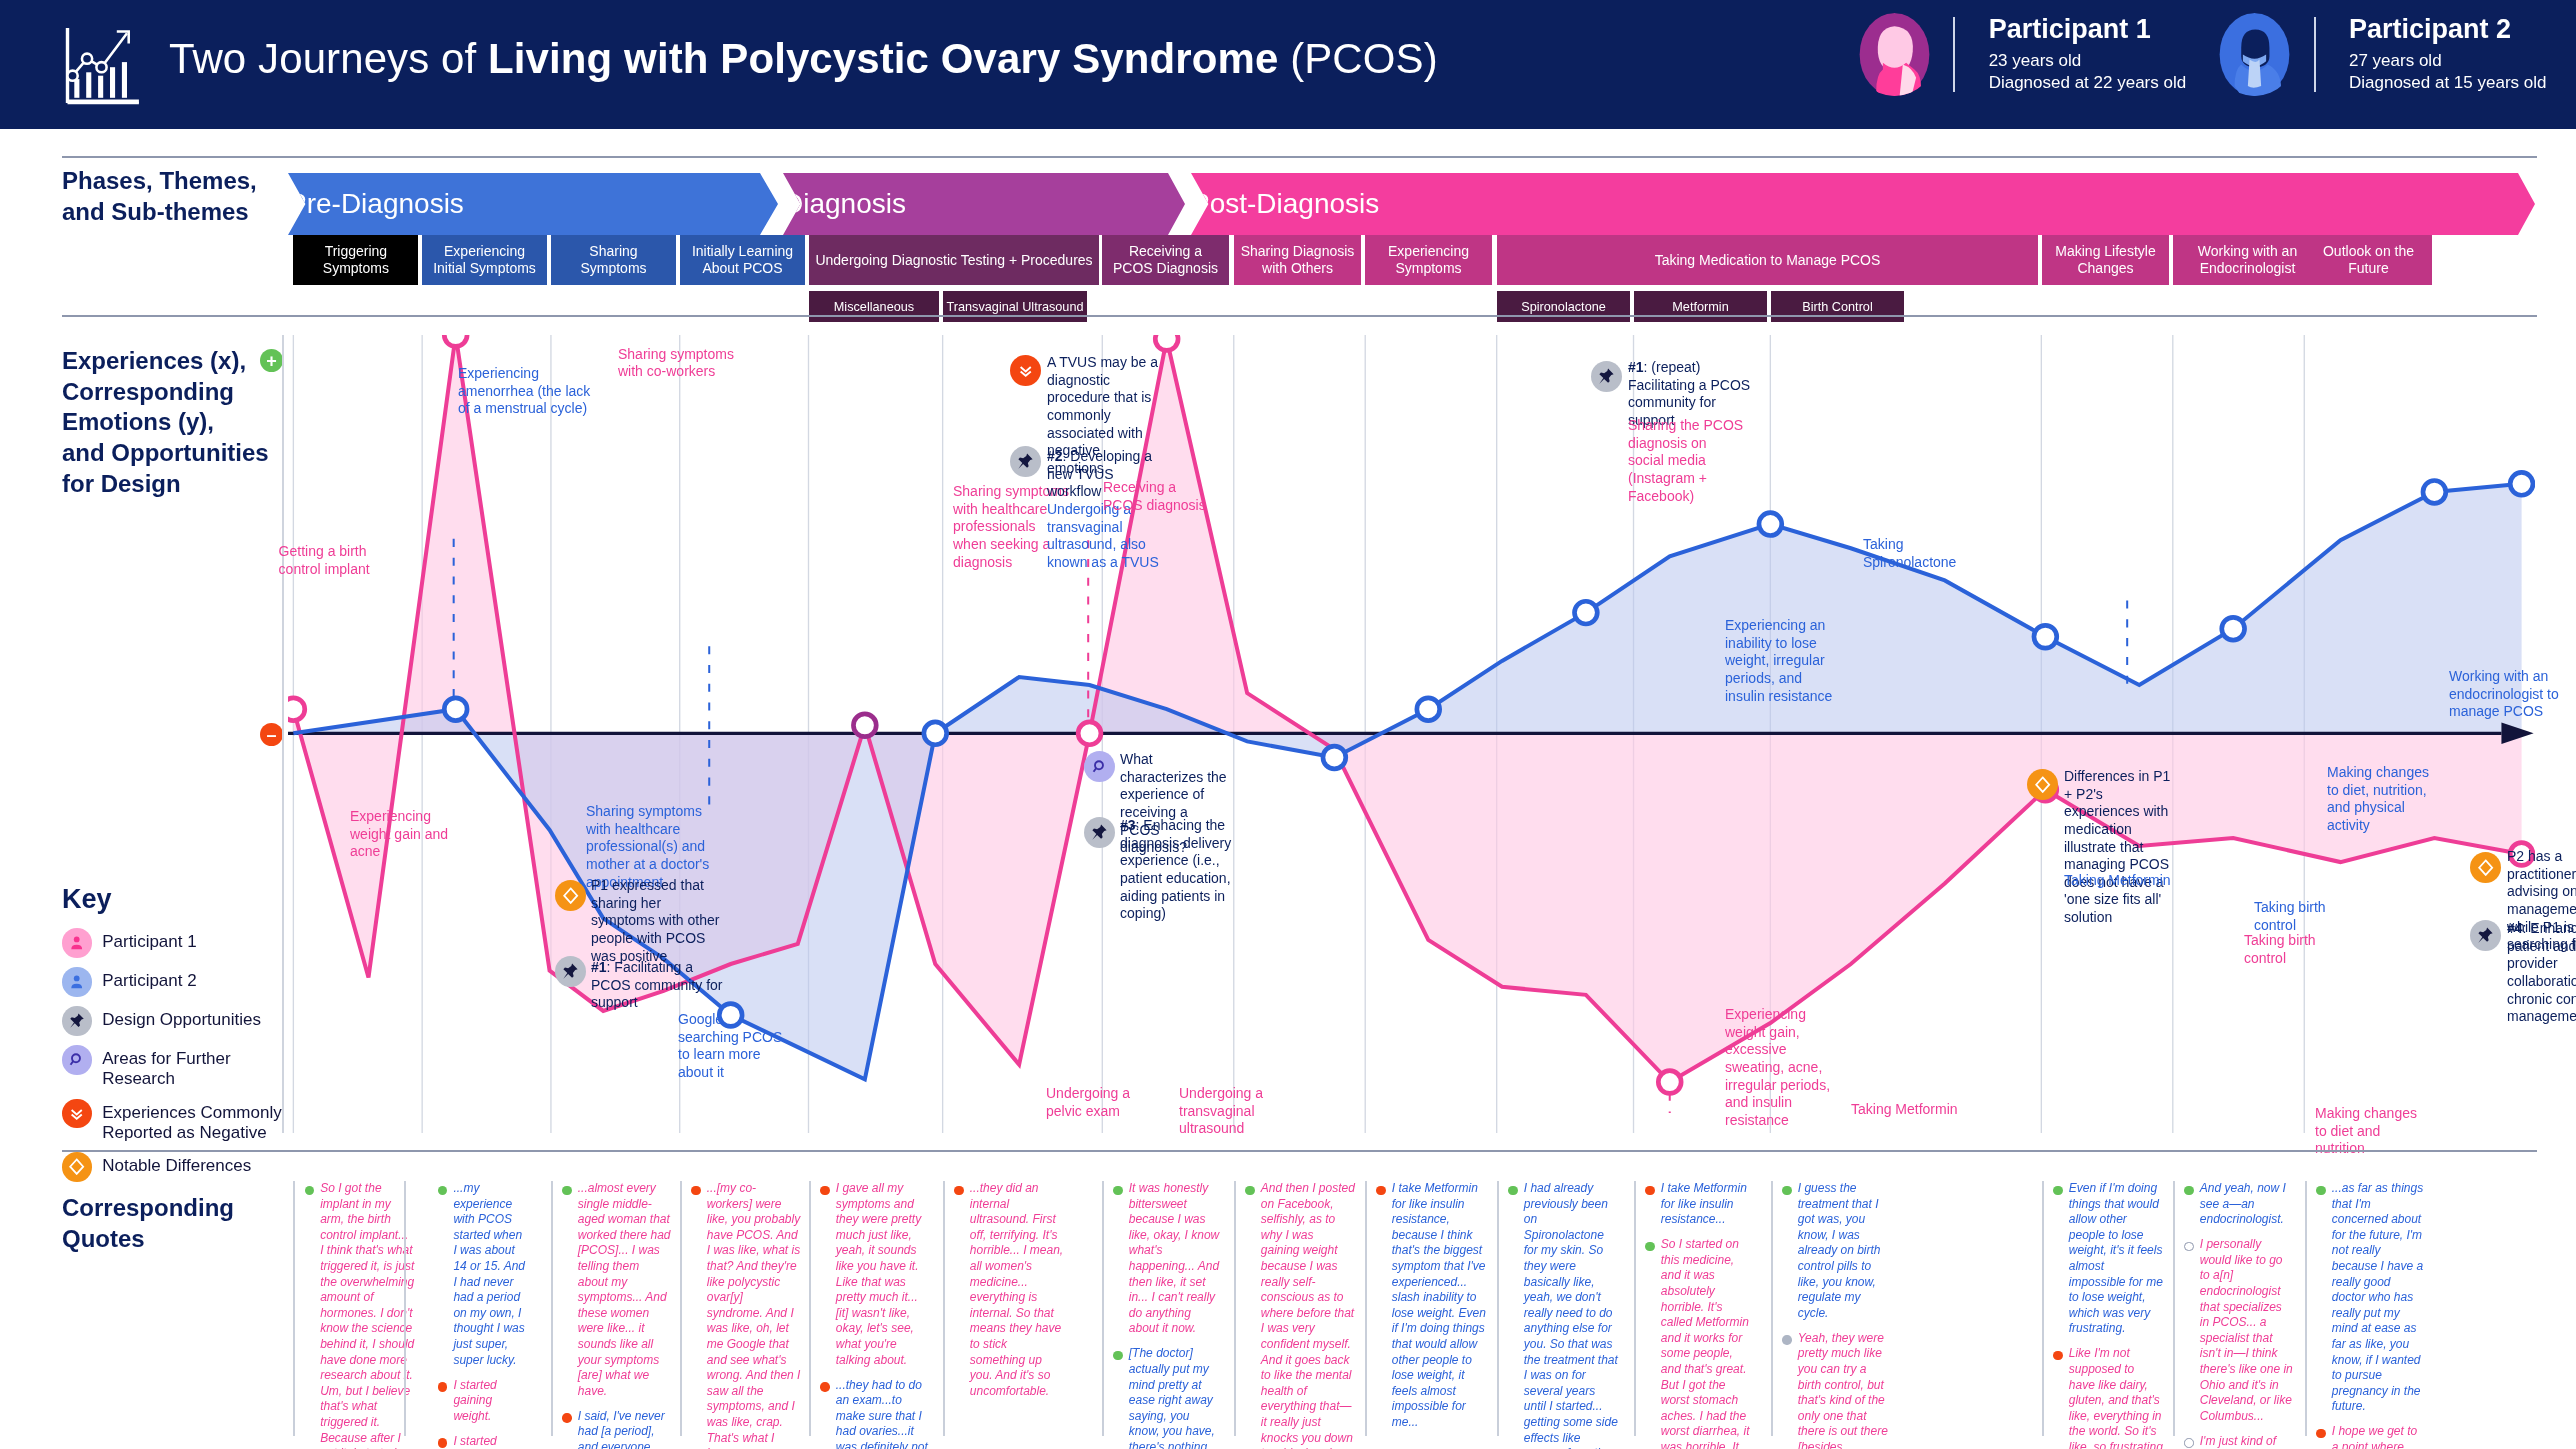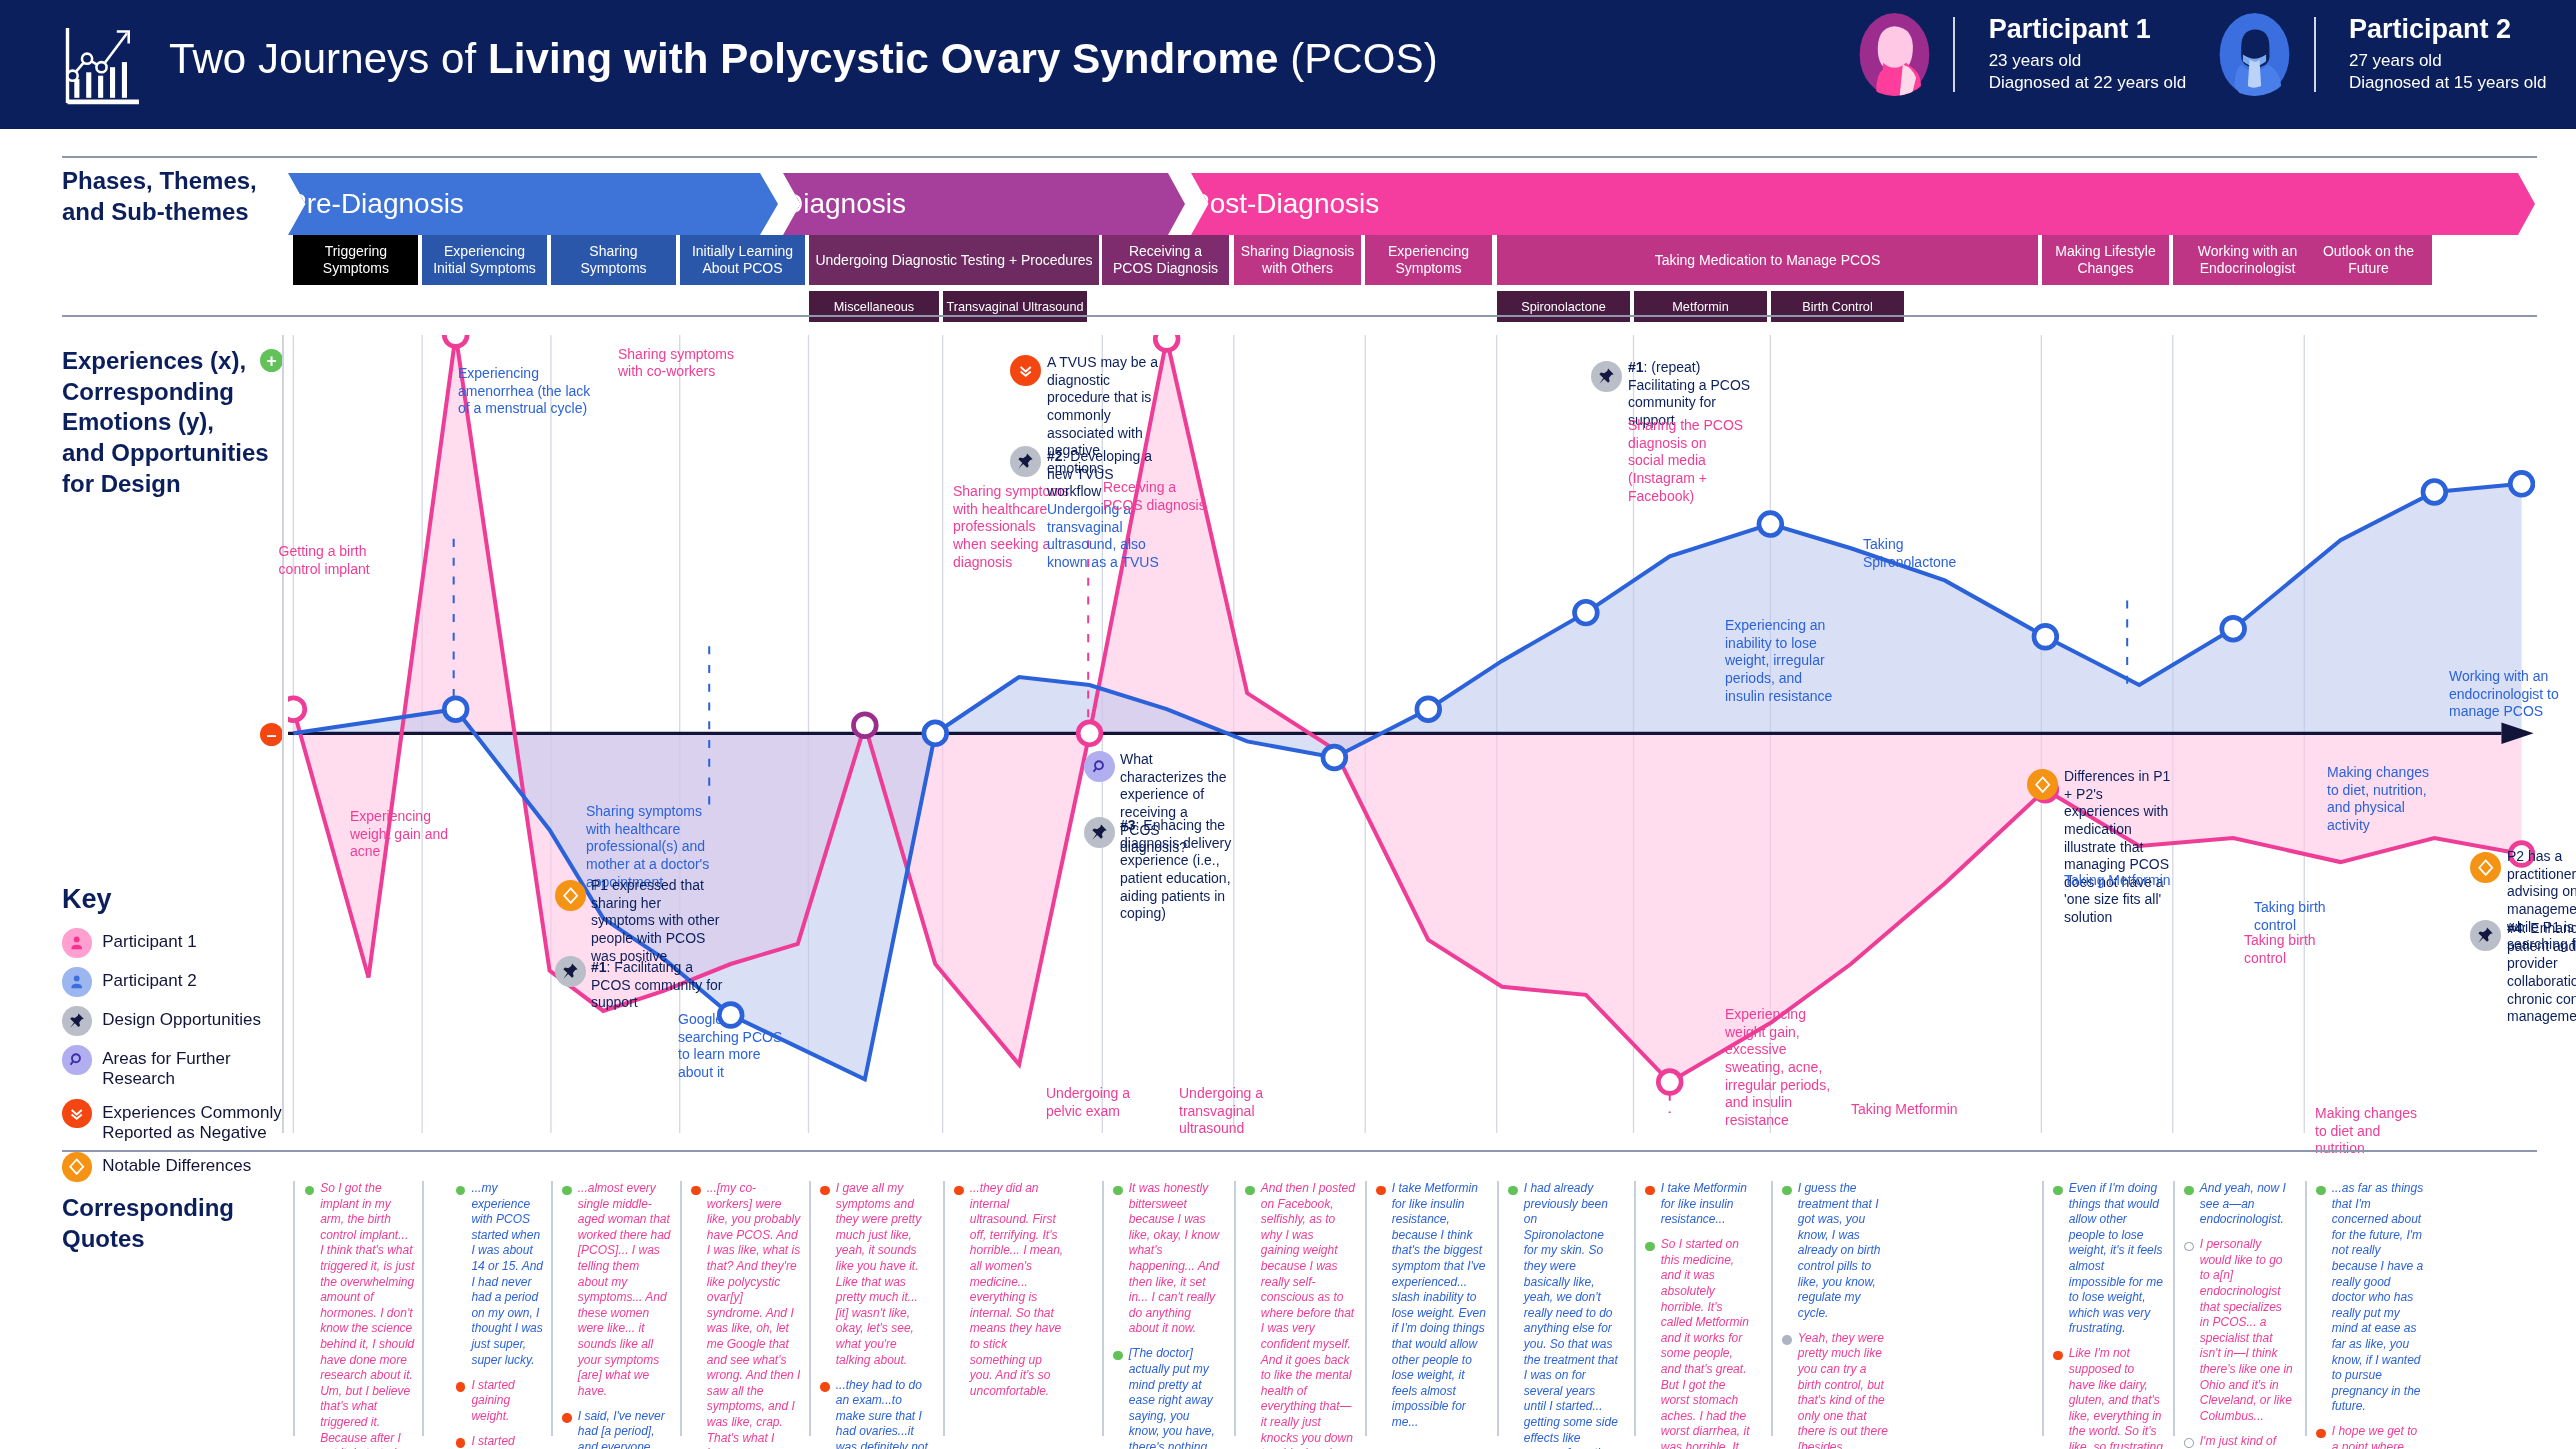--- a/index.html
+++ b/index.html
@@ -488,21 +488,21 @@
   <div class="rule" style="left:62px;top:1150px;width:2475px;"></div>
   <div class="section-label" style="left:62px;top:1193px;white-space:pre-line;">Corresponding
 Quotes</div>
   <div class="quotes" id="quotes">
       <div class="qcol" style="left: 5.4px; width: 121px;">
         <div class="qitem">
           <div class="qdot pos"></div>
           <div class="qtext p1">So I got the implant in my arm, the birth control implant... I think that's what triggered it, is just the overwhelming amount of hormones. I don't know the science behind it, I should have done more research about it. Um, but I believe that's what triggered it. Because after I got it, I started blowing up like a balloon.</div>
         </div>
       </div>
-      <div class="qcol" style="left: 134px; width: 121px; padding-left: 32px;">
+      <div class="qcol" style="left: 116px; width: 121px; padding-left: 32px;">
         <div class="qitem">
           <div class="qdot pos"></div>
           <div class="qtext p2">...my experience with PCOS started when I was about 14 or 15. And I had never had a period on my own, I thought I was just super, super lucky.</div>
         </div>
         <div class="qitem">
           <div class="qdot neg"></div>
           <div class="qtext p1">I started gaining weight.</div>
         </div>
         <div class="qitem">
           <div class="qdot neg"></div>

